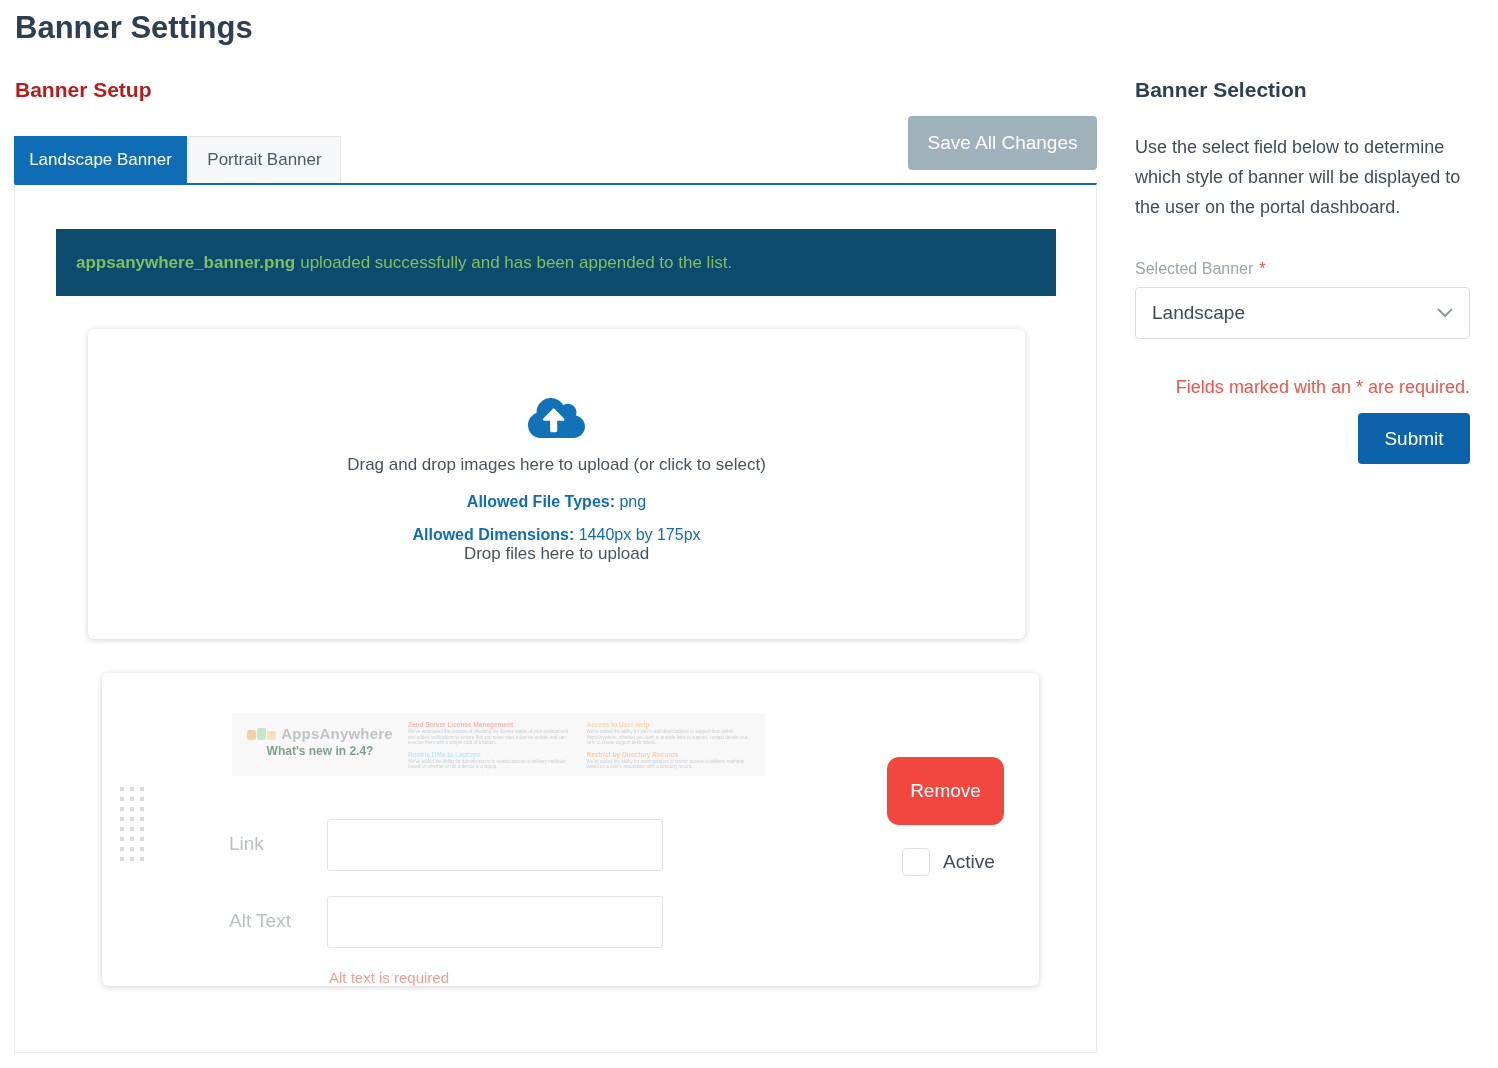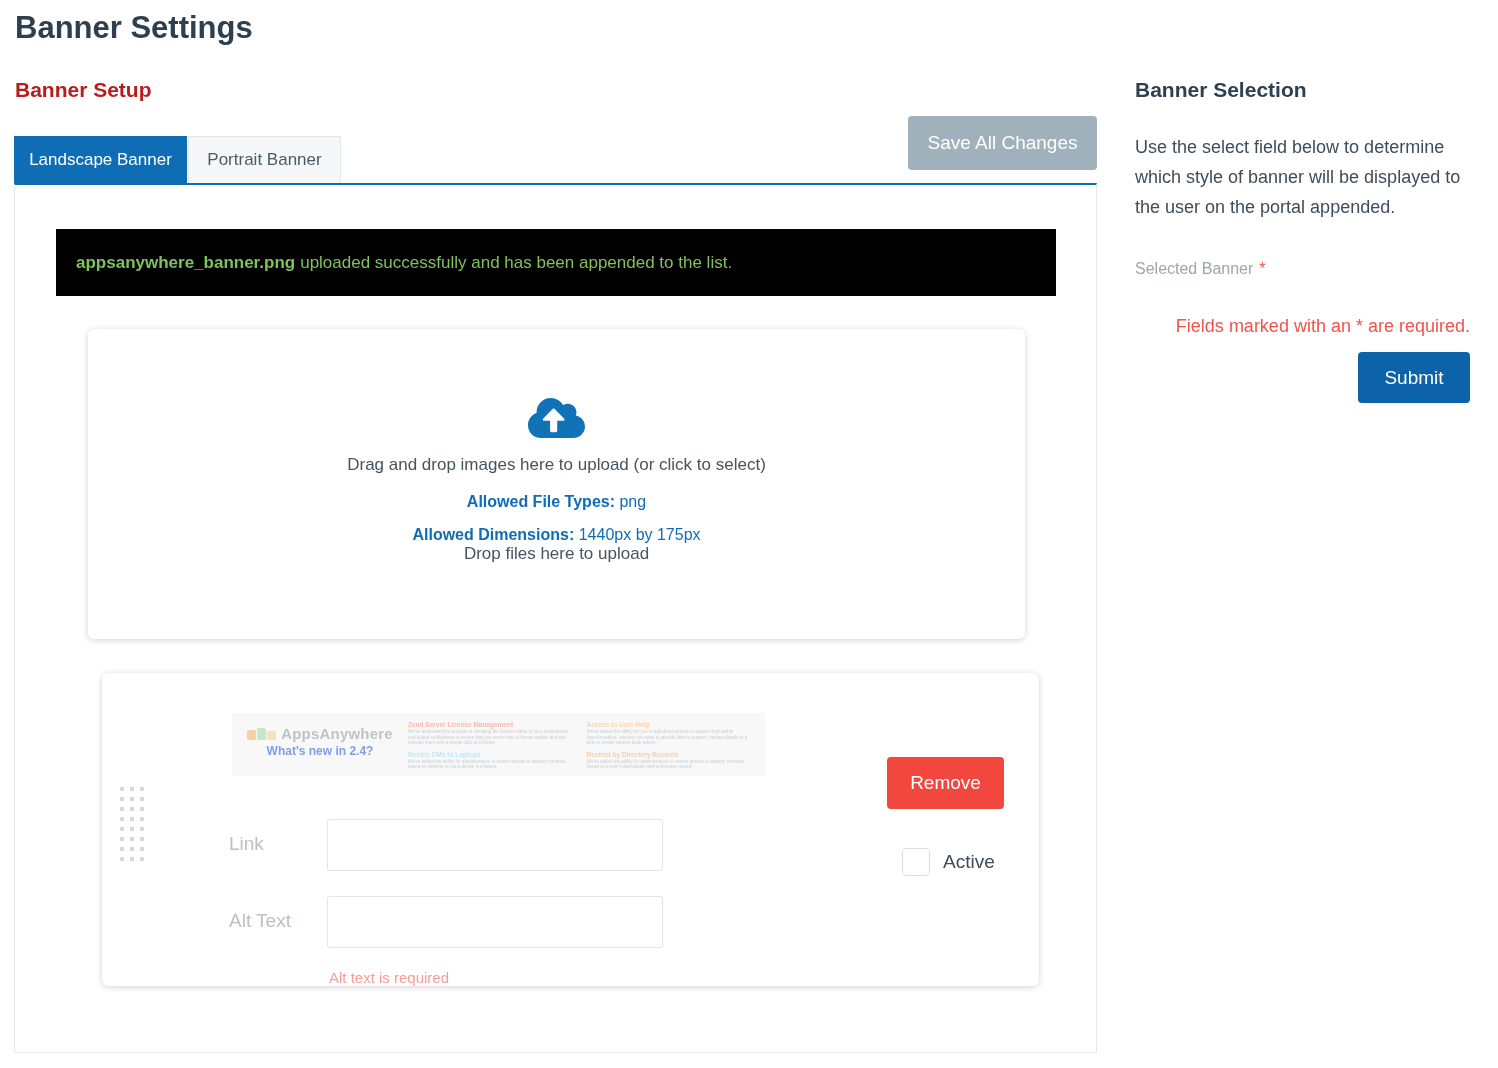--- a/index.html
+++ b/index.html
@@ -19,21 +19,21 @@
     align-items: center; justify-content: center; cursor: pointer; }
   .tab-active { left: 14px; width: 173px; background: #0e6db5; color: #ffffff; }
   .tab-inactive { left: 188px; width: 153px; background: #f6f7f8; color: #4a5a66;
     border: 1px solid #e5e6e8; border-bottom: none; }
 
   .tab-panel { position: absolute; left: 14px; top: 183px; width: 1083px; height: 870px;
     background: #ffffff; border-top: 2px solid #0e6db5;
     border-left: 1px solid #e8e9ea; border-right: 1px solid #e8e9ea; border-bottom: 1px solid #e8e9ea; }
 
   .success-box { position: absolute; left: 41px; top: 44px; width: 1000px; height: 67px;
-    background: #000000; display: flex; align-items: center; padding-left: 20px;
+    background: #0c4a6e; display: flex; align-items: center; padding-left: 20px;
     font-size: 17px; color: #7fc15f; }
   .success-box b { font-weight: 700; margin-right: 5px; }
 
   .card { position: absolute; background: #ffffff; border-radius: 6px;
     box-shadow: 0 1px 6px rgba(0,0,0,0.18); }
   .dropzone { left: 73px; top: 144px; width: 937px; height: 310px; text-align: center; cursor: pointer; }
   .item-card { left: 73px; top: 488px; width: 937px; height: 313px; margin-left: 14px; }
 
   .cloud-icon { margin-top: 66px; width: 57px; height: 46px; display: inline-block; }
   .dz-line1 { margin-top: 10px; font-size: 17px; color: #46545f; }
@@ -47,33 +47,33 @@
   .thumb { position: absolute; left: 130px; top: 40px; width: 533px; height: 63px;
     background: #f3f3f3; opacity: 0.55; overflow: hidden; display: flex; padding: 6px 8px; }
   .thumb-brand { width: 160px; flex: none; padding-top: 6px; text-align: center; }
   .brand-row { display: flex; align-items: center; justify-content: center; gap: 5px; }
   .brand-logo { display: flex; gap: 1px; }
   .brand-logo i { width: 9px; height: 12px; border-radius: 2px; display: block; }
   .brand-logo i:nth-child(1){ background:#f0a860; height:10px; margin-top:2px;}
   .brand-logo i:nth-child(2){ background:#8fd6a0; }
   .brand-logo i:nth-child(3){ background:#f5c979; height:9px; margin-top:3px;}
   .brand-name { font-size: 15px; font-weight: 700; color: #8d9298; letter-spacing: 0.2px; }
-  .brand-sub { font-size: 12px; font-weight: 700; color: #1d4ed8; margin-top: 2px; }
+  .brand-sub { font-size: 12px; font-weight: 700; color: #14532d; margin-top: 2px; }
   .thumb-col { flex: 1; padding: 2px 8px 0 8px; }
   .feat { margin-bottom: 5px; }
   .feat-title { font-size: 6.5px; font-weight: 700; line-height: 8px; }
   .feat-body { font-size: 4.5px; line-height: 5.5px; color: #9aa4ab; }
 
   
   .drag-handle { position: absolute; left: 18px; top: 114px; width: 24px; height: 80px;
     display: grid; grid-template-columns: repeat(3, 4px); grid-auto-rows: 4px; gap: 6px 6px; cursor: grab; }
   .drag-handle i { background: #d9d9d9; display: block; }
 
-  .remove-btn { position: absolute; left: 785px; top: 84px; width: 117px; height: 52px;
-    background: #f2473f; color: #ffffff; border: none; border-radius: 4px; font-size: 19px;
+  .remove-btn { position: absolute; left: 785px; top: 84px; width: 117px; height: 68px;
+    background: #f2473f; color: #ffffff; border: none; border-radius: 12px; font-size: 19px;
     font-family: "Liberation Sans", sans-serif; cursor: pointer; }
 
   .field-label { position: absolute; font-size: 19px; color: #b9c0c6; }
   .link-label { left: 127px; top: 160px; }
   .alt-label { left: 127px; top: 237px; }
   .text-input { position: absolute; left: 225px; width: 336px; height: 52px;
     border: 1px solid #e3e4e6; border-radius: 3px; font-size: 17px; padding: 0 12px;
     color: #3e4d59; font-family: "Liberation Sans", sans-serif; }
   .link-input { top: 146px; }
   .alt-input { top: 223px; }
@@ -213,21 +213,27 @@
 
     <label class="field-label alt-label">Alt Text</label>
     <input class="text-input alt-input" type="text" value="" style="">
     <div class="alt-error">Alt text is required</div>
 
   </div>
 </div>
 
 <div class="sidebar">
   <h2 class="sidebar-heading">Banner Selection</h2>
-  <p class="sidebar-desc">Use the select field below to determine which style of banner will be displayed to the user on the portal appended.</p>
+  <p class="sidebar-desc">Use the select field below to determine which style of banner will be displayed to the user on the portal dashboard.</p>
   <div class="select-label-row">
     <span>Selected Banner</span><span class="req">*</span>
+  </div>
+  <div class="select-box">
+    <span>Landscape</span>
+    <svg class="chevron" viewBox="0 0 16 10" fill="none" stroke="#8b98a1" stroke-width="2">
+      <polyline points="1,1 8,8 15,1"></polyline>
+    </svg>
   </div>
   <div class="required-note">Fields marked with an * are required.</div>
   <div class="submit-row">
     <button class="submit-btn">Submit</button>
   </div>
 </div>
 
 </body></html>

